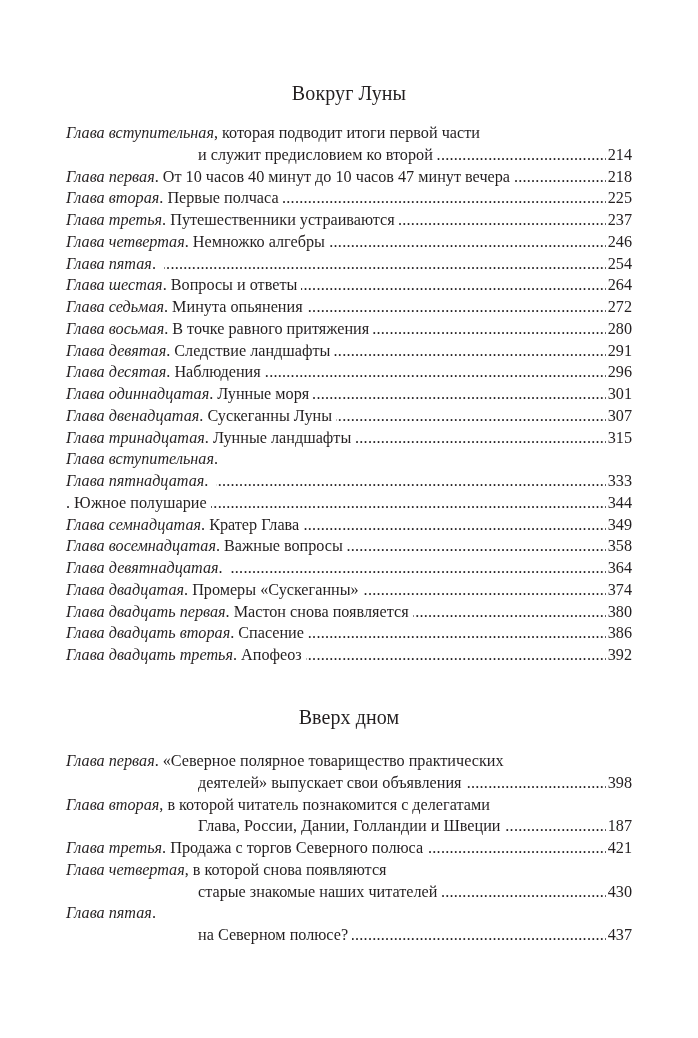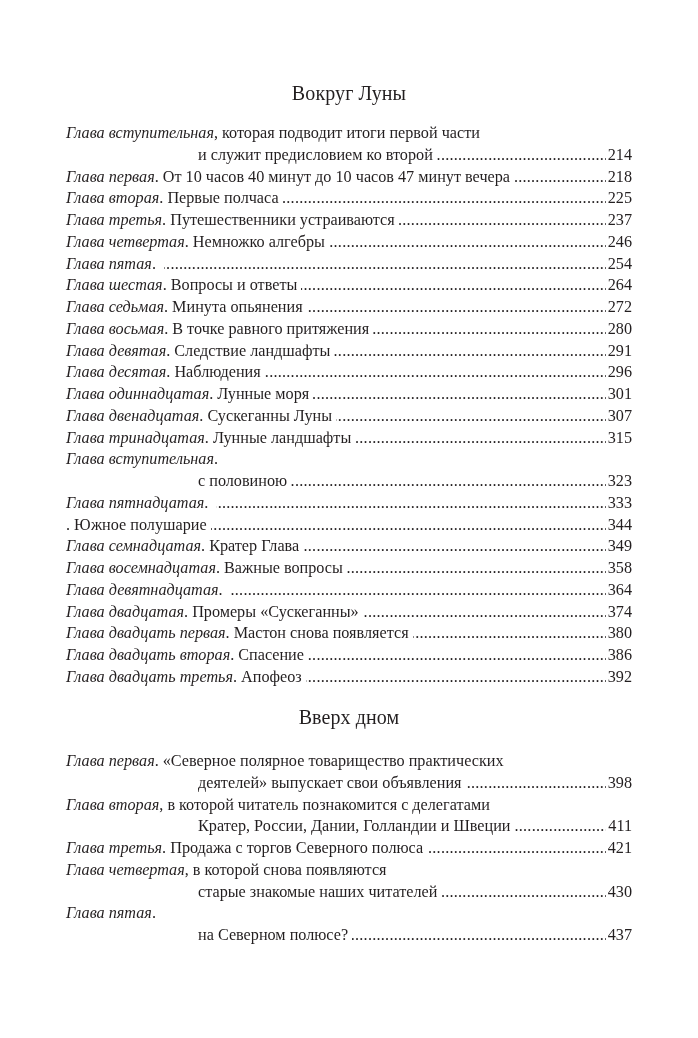--- a/index.html
+++ b/index.html
@@ -158,25 +158,20 @@
           <span>Лунные ландшафты</span>
           <span class="dots"></span>
           <span class="pg">315</span>
         </div>
       </div>
       <div class="entry">
         <div class="line">
           <span class="lbl">Глава вступительная</span>
           <span style="white-space: pre;">. </span>
         </div>
-        <div class="line cont">
-          <span>с половиною</span>
-          <span class="dots"></span>
-          <span class="pg">323</span>
-        </div>
       </div>
       <div class="entry">
         <div class="line">
           <span class="lbl">Глава пятнадцатая</span>
           <span style="white-space: pre;">. </span>
           <span class="dots"></span>
           <span class="pg">333</span>
         </div>
       </div>
       <div class="entry">
@@ -265,23 +260,23 @@
           <span class="pg">398</span>
         </div>
       </div>
       <div class="entry">
         <div class="line">
           <span class="lbl">Глава вторая</span>
           <span style="white-space: pre;">, </span>
           <span>в которой читатель познакомится с делегатами</span>
         </div>
         <div class="line cont">
-          <span>Кратер, России, Дании, Голландии и Швеции</span>
-          <span class="dots"></span>
-          <span class="pg">411</span>
+          <span>Глава, России, Дании, Голландии и Швеции</span>
+          <span class="dots"></span>
+          <span class="pg">187</span>
         </div>
       </div>
       <div class="entry">
         <div class="line">
           <span class="lbl">Глава третья</span>
           <span style="white-space: pre;">. </span>
           <span>Продажа с торгов Северного полюса</span>
           <span class="dots"></span>
           <span class="pg">421</span>
         </div>

